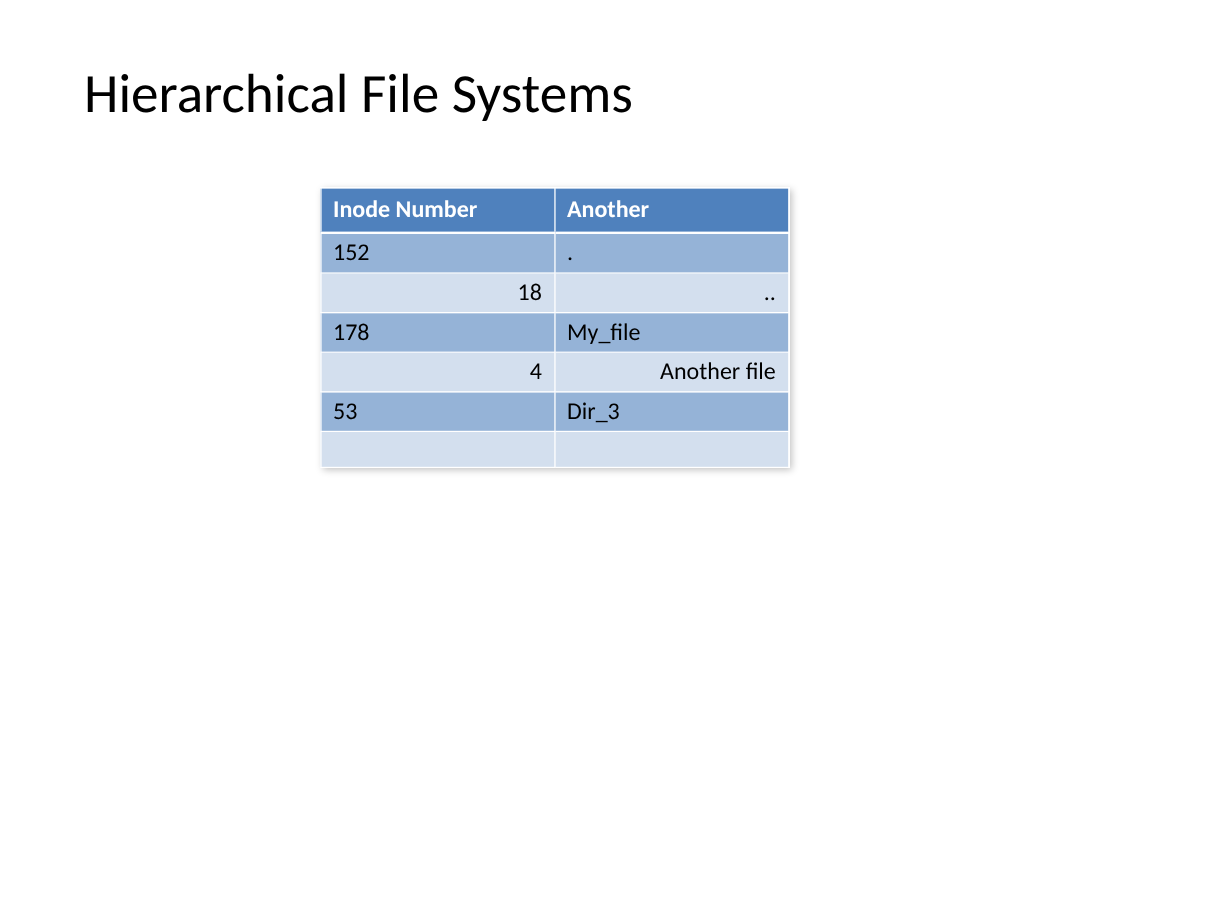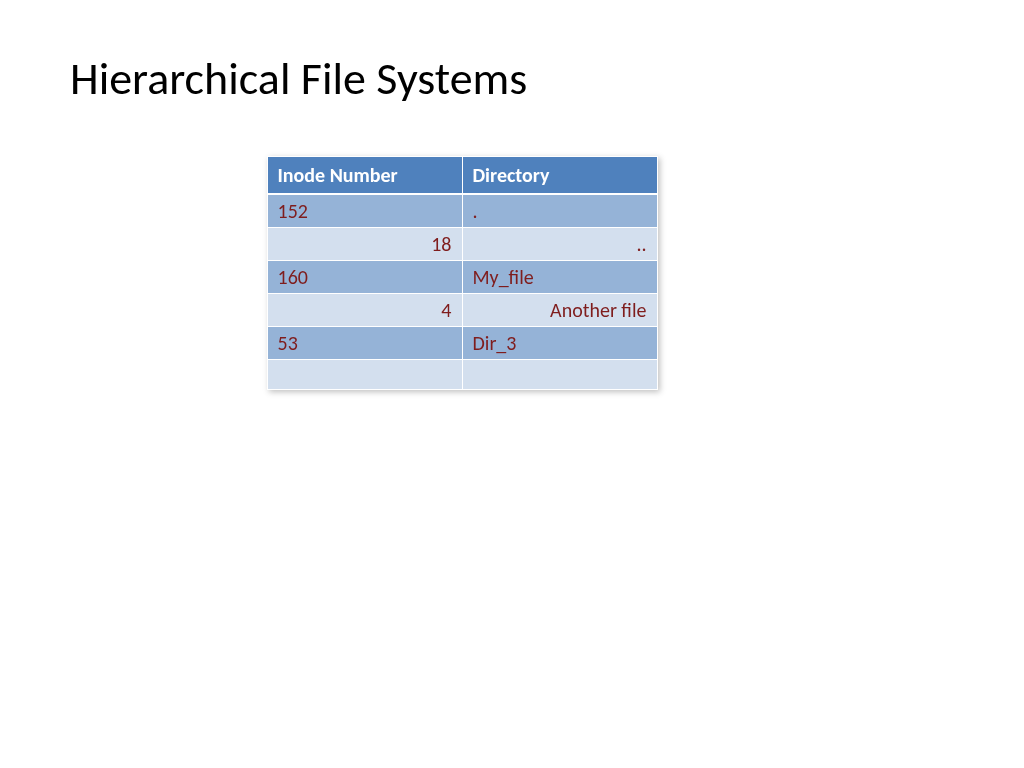--- a/index.html
+++ b/index.html
@@ -59,54 +59,54 @@
       color: #ffffff;
       font-weight: 700;
       text-align: left;
       padding: 6px 10px;
       border: 1px solid #ffffff;
       border-bottom: 2px solid #ffffff;
     }
     td {
       padding: 4px 10px;
       border: 1px solid #ffffff;
-      color: #7f1d1d;
+      color: #000000;
       height: 30px;
     }
     .col-inode { width: 195px; }
     .col-filename { width: 195px; }
     tr.odd td { background: #95b3d7; }
     tr.even td { background: #d3dfee; text-align: right; }
   </style>
 </head>
 <body>
 
 <div class="slide">
   <h1 class="title">Hierarchical File Systems</h1>
 
 
   <div class="table-wrap">
     <table>
       <thead>
         <tr>
           <th class="col-inode">Inode Number</th>
-          <th class="col-filename">Directory</th>
+          <th class="col-filename">Another</th>
         </tr>
       </thead>
       <tbody>
         <tr class="odd">
           <td>152</td>
           <td>.</td>
         </tr>
         <tr class="even">
           <td>18</td>
           <td>..</td>
         </tr>
         <tr class="odd">
-          <td>160</td>
+          <td>178</td>
           <td>My_file</td>
         </tr>
         <tr class="even">
           <td>4</td>
           <td>Another file</td>
         </tr>
         <tr class="odd">
           <td>53</td>
           <td>Dir_3</td>
         </tr>

